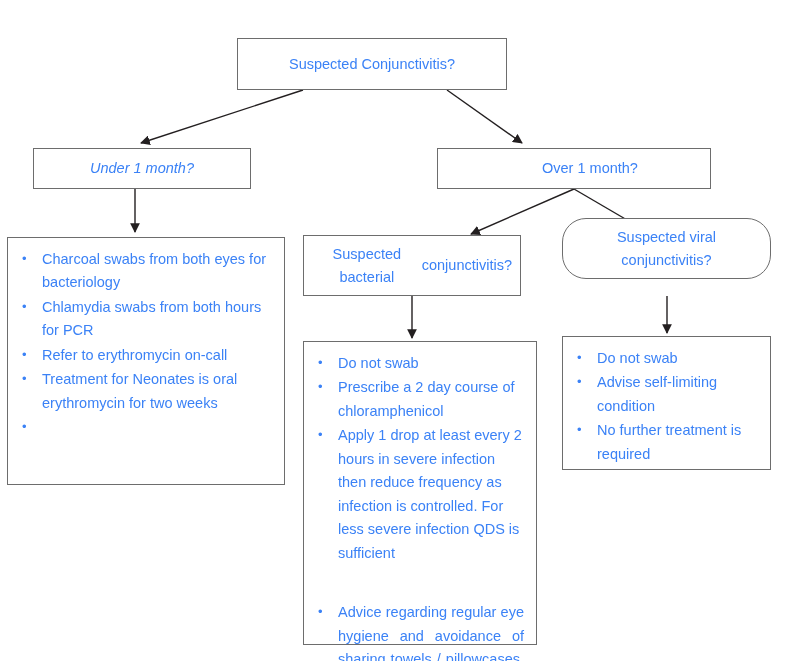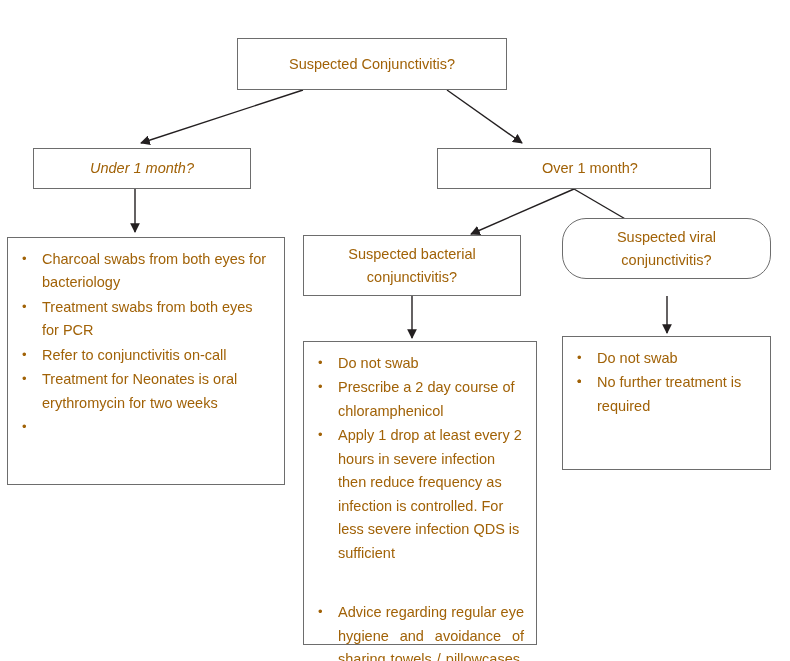--- a/index.html
+++ b/index.html
@@ -16,21 +16,21 @@
     width: 790px;
     height: 661px;
     background: #ffffff;
     overflow: hidden;
   }
   .node {
     position: absolute;
     box-sizing: border-box;
     border: 1.5px solid #6d6d6d;
     background: #ffffff;
-    color: #a16207;
+    color: #3b82f6;
     z-index: 2;
   }
   .node.decision {
     display: flex;
     align-items: center;
     justify-content: center;
     text-align: center;
     font-size: 14.5px;
     line-height: 1.55;
     padding: 4px 8px;
@@ -117,53 +117,53 @@
   </div>
 
   <div class="node decision" style="left:33px; top:148px; width:218px; height:41px;font-style:italic;">
     <span>Under 1 month?</span>
   </div>
 
   <div class="node decision" style="left:437px; top:148px; width:274px; height:41px;padding-left:40px;">
     <span>Over 1 month?</span>
   </div>
 
-  <div class="node decision" style="left:303px; top:235px; width:218px; height:61px; flex-direction:column;">
+  <div class="node decision" style="left:303px; top:235px; width:218px; height:61px; flex-direction:row;">
     <span>Suspected bacterial</span>
     <span>conjunctivitis?</span>
   </div>
 
   <div class="node decision" style="left:562px; top:218px; width:209px; height:61px; flex-direction:column;border-radius:24px;">
     <span>Suspected viral</span>
     <span>conjunctivitis?</span>
   </div>
 
   <div class="node listbox" style="left:7px; top:237px; width:278px; height:248px;">
     <ul>
       <li><span class="bullet">•</span><span class="txt">Charcoal swabs from both eyes for bacteriology</span></li>
-      <li><span class="bullet">•</span><span class="txt">Treatment swabs from both eyes for PCR</span></li>
-      <li><span class="bullet">•</span><span class="txt">Refer to conjunctivitis on-call</span></li>
+      <li><span class="bullet">•</span><span class="txt">Chlamydia swabs from both hours for PCR</span></li>
+      <li><span class="bullet">•</span><span class="txt">Refer to erythromycin on-call</span></li>
       <li><span class="bullet">•</span><span class="txt">Treatment for Neonates is oral erythromycin for two weeks</span></li>
       <li><span class="bullet">•</span></li>
     </ul>
   </div>
 
   <div class="node listbox" style="left:303px; top:341px; width:234px; height:304px;">
     <ul>
       <li><span class="bullet">•</span><span class="txt">Do not swab</span></li>
       <li><span class="bullet">•</span><span class="txt">Prescribe a 2 day course of chloramphenicol</span></li>
       <li><span class="bullet">•</span><span class="txt">Apply 1 drop at least every 2 hours in severe infection then reduce frequency as infection is controlled. For less severe infection QDS is sufficient</span></li>
       <li class="justify">
           <span class="bullet">•</span>
           <span class="txt">Advice regarding regular eye hygiene and avoidance of sharing towels / pillowcases.</span>
         </li>
     </ul>
   </div>
 
   <div class="node listbox" style="left:562px; top:336px; width:209px; height:134px;">
     <ul>
       <li><span class="bullet">•</span><span class="txt">Do not swab</span></li>
-      <li><span class="bullet">•</span></li>
+      <li><span class="bullet">•</span><span class="txt">Advise self-limiting condition</span></li>
       <li><span class="bullet">•</span><span class="txt">No further treatment is required</span></li>
     </ul>
   </div>
 
 </div>
 
 </body></html>

